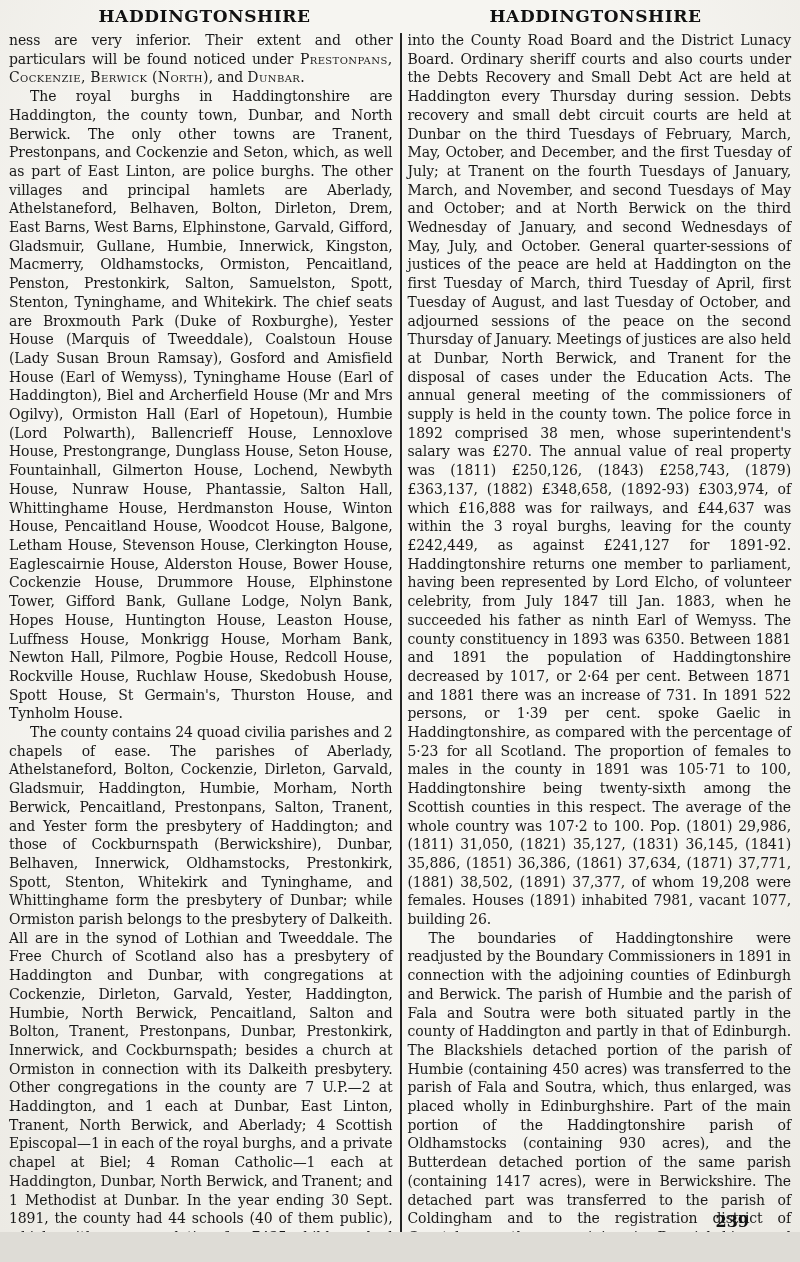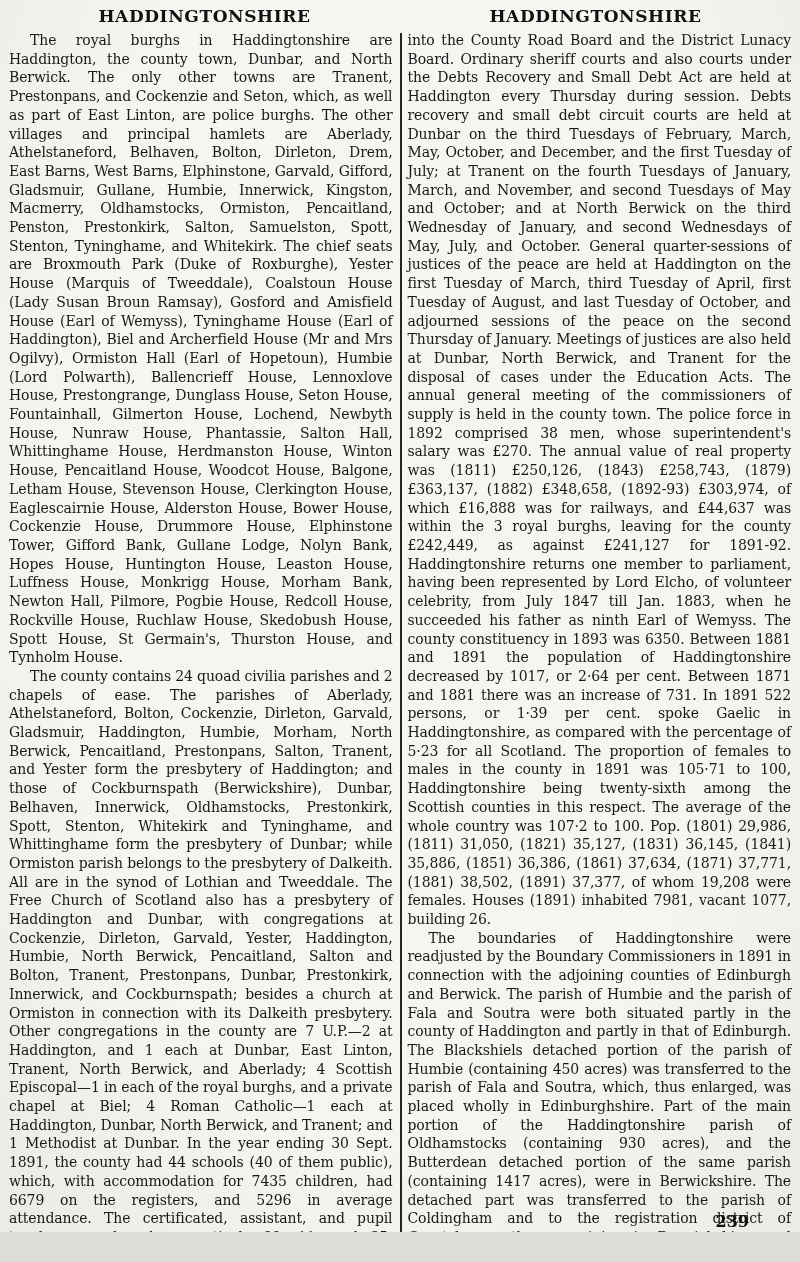--- a/index.html
+++ b/index.html
@@ -73,20 +73,21 @@
 </head>
 <body>
 
 <div class="page">
   <div class="headers">
     <div class="head">HADDINGTONSHIRE</div>
     <div class="head">HADDINGTONSHIRE</div>
   </div>
   <div class="columns">
     <div class="column" id="col-left">
+        <p class="para"><span class="n">ness are very inferior.  Their extent and other particulars will be found noticed under </span><span class="sc">Prestonpans, Cockenzie, Berwick (North)</span><span class="n">, and </span><span class="sc">Dunbar</span><span class="n">.</span></p>
         <p class="para indent"><span class="n">The royal burghs in Haddingtonshire are Haddington, the county town, Dunbar, and North Berwick.  The only other towns are Tranent, Prestonpans, and Cockenzie and Seton, which, as well as part of East Linton, are police burghs.  The other villages and principal hamlets are Aberlady, Athelstaneford, Belhaven, Bolton, Dirleton, Drem, East Barns, West Barns, Elphinstone, Garvald, Gifford, Gladsmuir, Gullane, Humbie, Innerwick, Kingston, Macmerry, Oldhamstocks, Ormiston, Pencaitland, Penston, Prestonkirk, Salton, Samuelston, Spott, Stenton, Tyninghame, and Whitekirk.  The chief seats are Broxmouth Park (Duke of Roxburghe), Yester House (Marquis of Tweeddale), Coalstoun House (Lady Susan Broun Ramsay), Gosford and Amisfield House (Earl of Wemyss), Tyninghame House (Earl of Haddington), Biel and Archerfield House (Mr and Mrs Ogilvy), Ormiston Hall (Earl of Hopetoun), Humbie (Lord Polwarth), Ballencrieff House, Lennoxlove House, Prestongrange, Dunglass House, Seton House, Fountainhall, Gilmerton House, Lochend, Newbyth House, Nunraw House, Phantassie, Salton Hall, Whittinghame House, Herdmanston House, Winton House, Pencaitland House, Woodcot House, Balgone, Letham House, Stevenson House, Clerkington House, Eaglescairnie House, Alderston House, Bower House, Cockenzie House, Drummore House, Elphinstone Tower, Gifford Bank, Gullane Lodge, Nolyn Bank, Hopes House, Huntington House, Leaston House, Luffness House, Monkrigg House, Morham Bank, Newton Hall, Pilmore, Pogbie House, Redcoll House, Rockville House, Ruchlaw House, Skedobush House, Spott House, St Germain's, Thurston House, and Tynholm House.</span></p>
         <p class="para indent"><span class="n">The county contains 24 </span><span class="i">quoad civilia</span><span class="n"> parishes and 2 chapels of ease.  The parishes of Aberlady, Athelstaneford, Bolton, Cockenzie, Dirleton, Garvald, Gladsmuir, Haddington, Humbie, Morham, North Berwick, Pencaitland, Prestonpans, Salton, Tranent, and Yester form the presbytery of Haddington; and those of Cockburnspath (Berwickshire), Dunbar, Belhaven, Innerwick, Oldhamstocks, Prestonkirk, Spott, Stenton, Whitekirk and Tyninghame, and Whittinghame form the presbytery of Dunbar; while Ormiston parish belongs to the presbytery of Dalkeith.  All are in the synod of Lothian and Tweeddale.  The Free Church of Scotland also has a presbytery of Haddington and Dunbar, with congregations at Cockenzie, Dirleton, Garvald, Yester, Haddington, Humbie, North Berwick, Pencaitland, Salton and Bolton, Tranent, Prestonpans, Dunbar, Prestonkirk, Innerwick, and Cockburnspath; besides a church at Ormiston in connection with its Dalkeith presbytery.  Other congregations in the county are 7 U.P.—2 at Haddington, and 1 each at Dunbar, East Linton, Tranent, North Berwick, and Aberlady; 4 Scottish Episcopal—1 in each of the royal burghs, and a private chapel at Biel; 4 Roman Catholic—1 each at Haddington, Dunbar, North Berwick, and Tranent; and 1 Methodist at Dunbar.  In the year ending 30 Sept. 1891, the county had 44 schools (40 of them public), which, with accommodation for 7435 children, had 6679 on the registers, and 5296 in average attendance.  The certificated, assistant, and pupil teachers numbered respectively 89, 11, and 35.  Among the benevolent institutions of the county are Stiell's Hospital in the parish of Tranent, and Gilbert Burnet's Fund in Salton parish.  In 1882 Schaw's Hospital in Prestonpans was leased as an institution for training girls as domestic servants, under the will of the late Miss Murray, and known as Miss Mary Murray's Institution.</span></p>
       </div>
     <div class="divider"></div>
     <div class="column" id="col-right">
         <p class="para"><span class="n">into the County Road Board and the District Lunacy Board.  Ordinary sheriff courts and also courts under the Debts Recovery and Small Debt Act are held at Haddington every Thursday during session.  Debts recovery and small debt circuit courts are held at Dunbar on the third Tuesdays of February, March, May, October, and December, and the first Tuesday of July; at Tranent on the fourth Tuesdays of January, March, and November, and second Tuesdays of May and October; and at North Berwick on the third Wednesday of January, and second Wednesdays of May, July, and October.  General quarter-sessions of justices of the peace are held at Haddington on the first Tuesday of March, third Tuesday of April, first Tuesday of August, and last Tuesday of October, and adjourned sessions of the peace on the second Thursday of January.  Meetings of justices are also held at Dunbar, North Berwick, and Tranent for the disposal of cases under the Education Acts.  The annual general meeting of the commissioners of supply is held in the county town.  The police force in 1892 comprised 38 men, whose superintendent's salary was £270.  The annual value of real property was (1811) £250,126, (1843) £258,743, (1879) £363,137, (1882) £348,658, (1892-93) £303,974, of which £16,888 was for railways, and £44,637 was within the 3 royal burghs, leaving for the county £242,449, as against £241,127 for 1891-92.  Haddingtonshire returns one member to parliament, having been represented by Lord Elcho, of volunteer celebrity, from July 1847 till Jan. 1883, when he succeeded his father as ninth Earl of Wemyss.  The county constituency in 1893 was 6350.  Between 1881 and 1891 the population of Haddingtonshire decreased by 1017, or 2·64 per cent.  Between 1871 and 1881 there was an increase of 731.  In 1891 522 persons, or 1·39 per cent. spoke Gaelic in Haddingtonshire, as compared with the percentage of 5·23 for all Scotland.  The proportion of females to males in the county in 1891 was 105·71 to 100, Haddingtonshire being twenty-sixth among the Scottish counties in this respect.  The average of the whole country was 107·2 to 100.  Pop. (1801) 29,986, (1811) 31,050, (1821) 35,127, (1831) 36,145, (1841) 35,886, (1851) 36,386, (1861) 37,634, (1871) 37,771, (1881) 38,502, (1891) 37,377, of whom 19,208 were females.  Houses (1891) inhabited 7981, vacant 1077, building 26.</span></p>
         <p class="para indent"><span class="n">The boundaries of Haddingtonshire were readjusted by the Boundary Commissioners in 1891 in connection with the adjoining counties of Edinburgh and Berwick.  The parish of Humbie and the parish of Fala and Soutra were both situated partly in the county of Haddington and partly in that of Edinburgh.  The Blackshiels detached portion of the parish of Humbie (containing 450 acres) was transferred to the parish of Fala and Soutra, which, thus enlarged, was placed wholly in Edinburghshire.  Part of the main portion of the Haddingtonshire parish of Oldhamstocks (containing 930 acres), and the Butterdean detached portion of the same parish (containing 1417 acres), were in Berwickshire.  The detached part was transferred to the parish of Coldingham and to the registration district of Grantshouse, thus remaining in Berwickshire; and Oldhamstocks, as thus altered in area, was then placed wholly in the county of Haddington.  There was also some readjustment of the boundaries of the interior parishes, for which, however, see the separate articles.  The population of the registration county in 1891 was 37,414.  All the parishes are assessed for the poor; eleven of them, with one in Berwickshire, form East Lothian combination, with a poorhouse at Prestonkirk; and eight, with two in Edinburghshire, form Inveresk combination.  The Haddington old parochial hospital had 8 patients in April 1891; and the Haddington County Asylum contained 125 lunatics.</span></p>
       </div>
   </div>
   <div class="page-number">239</div>

